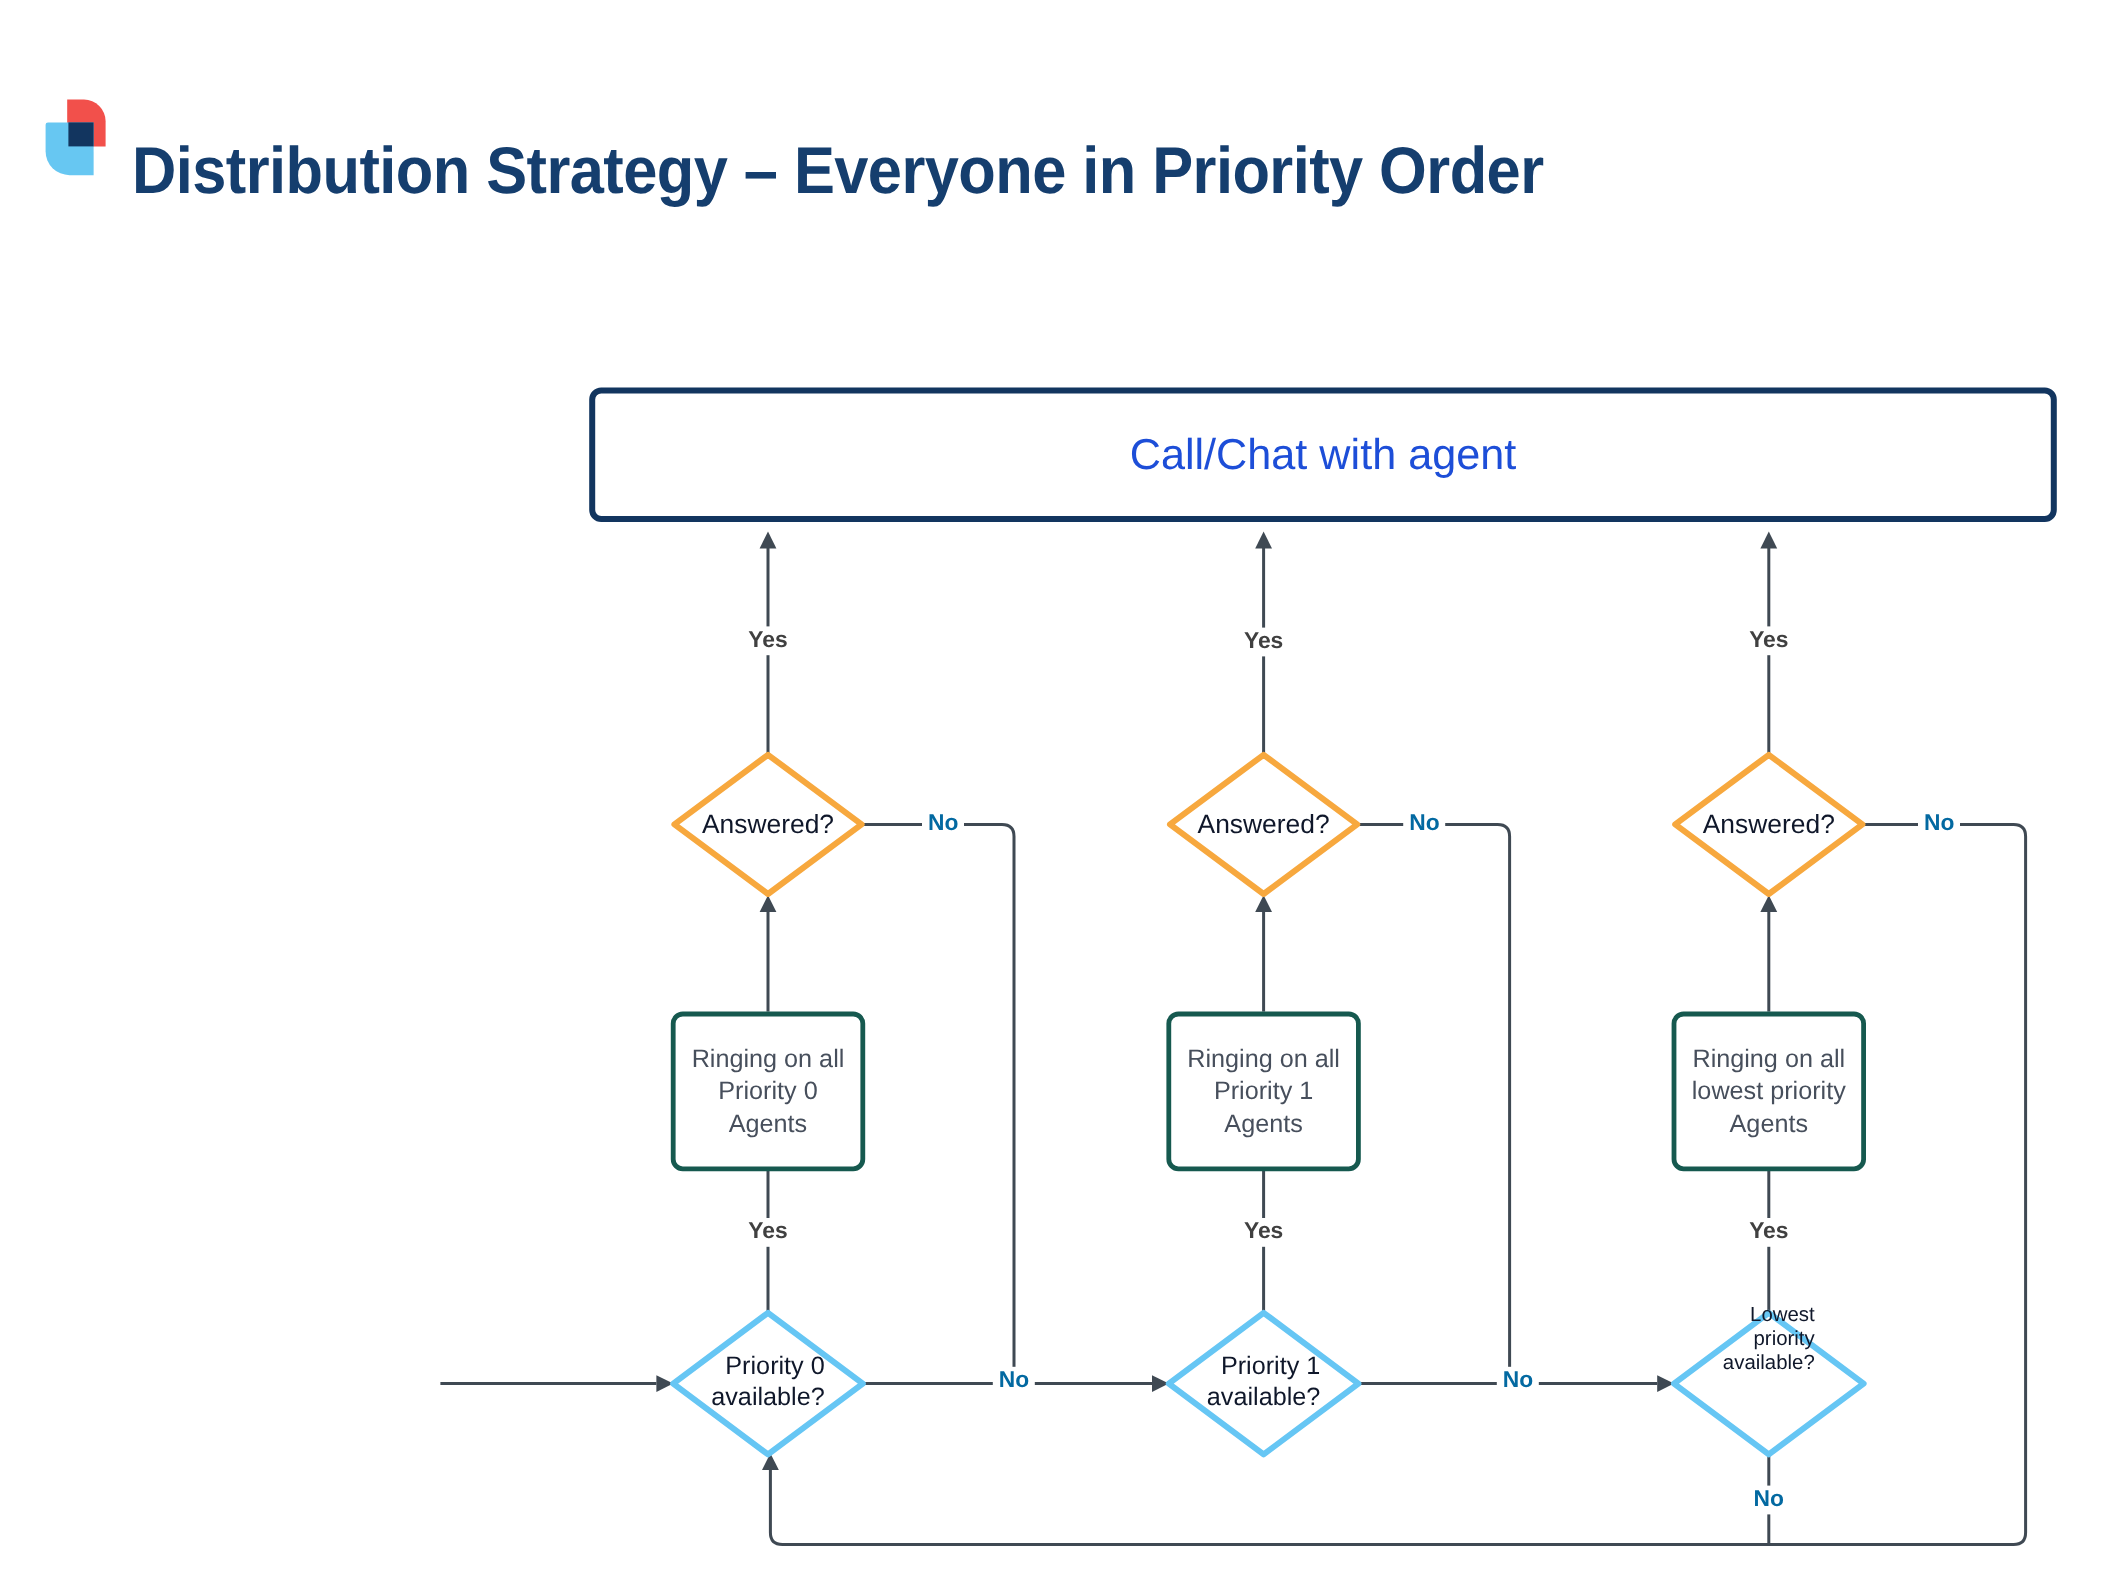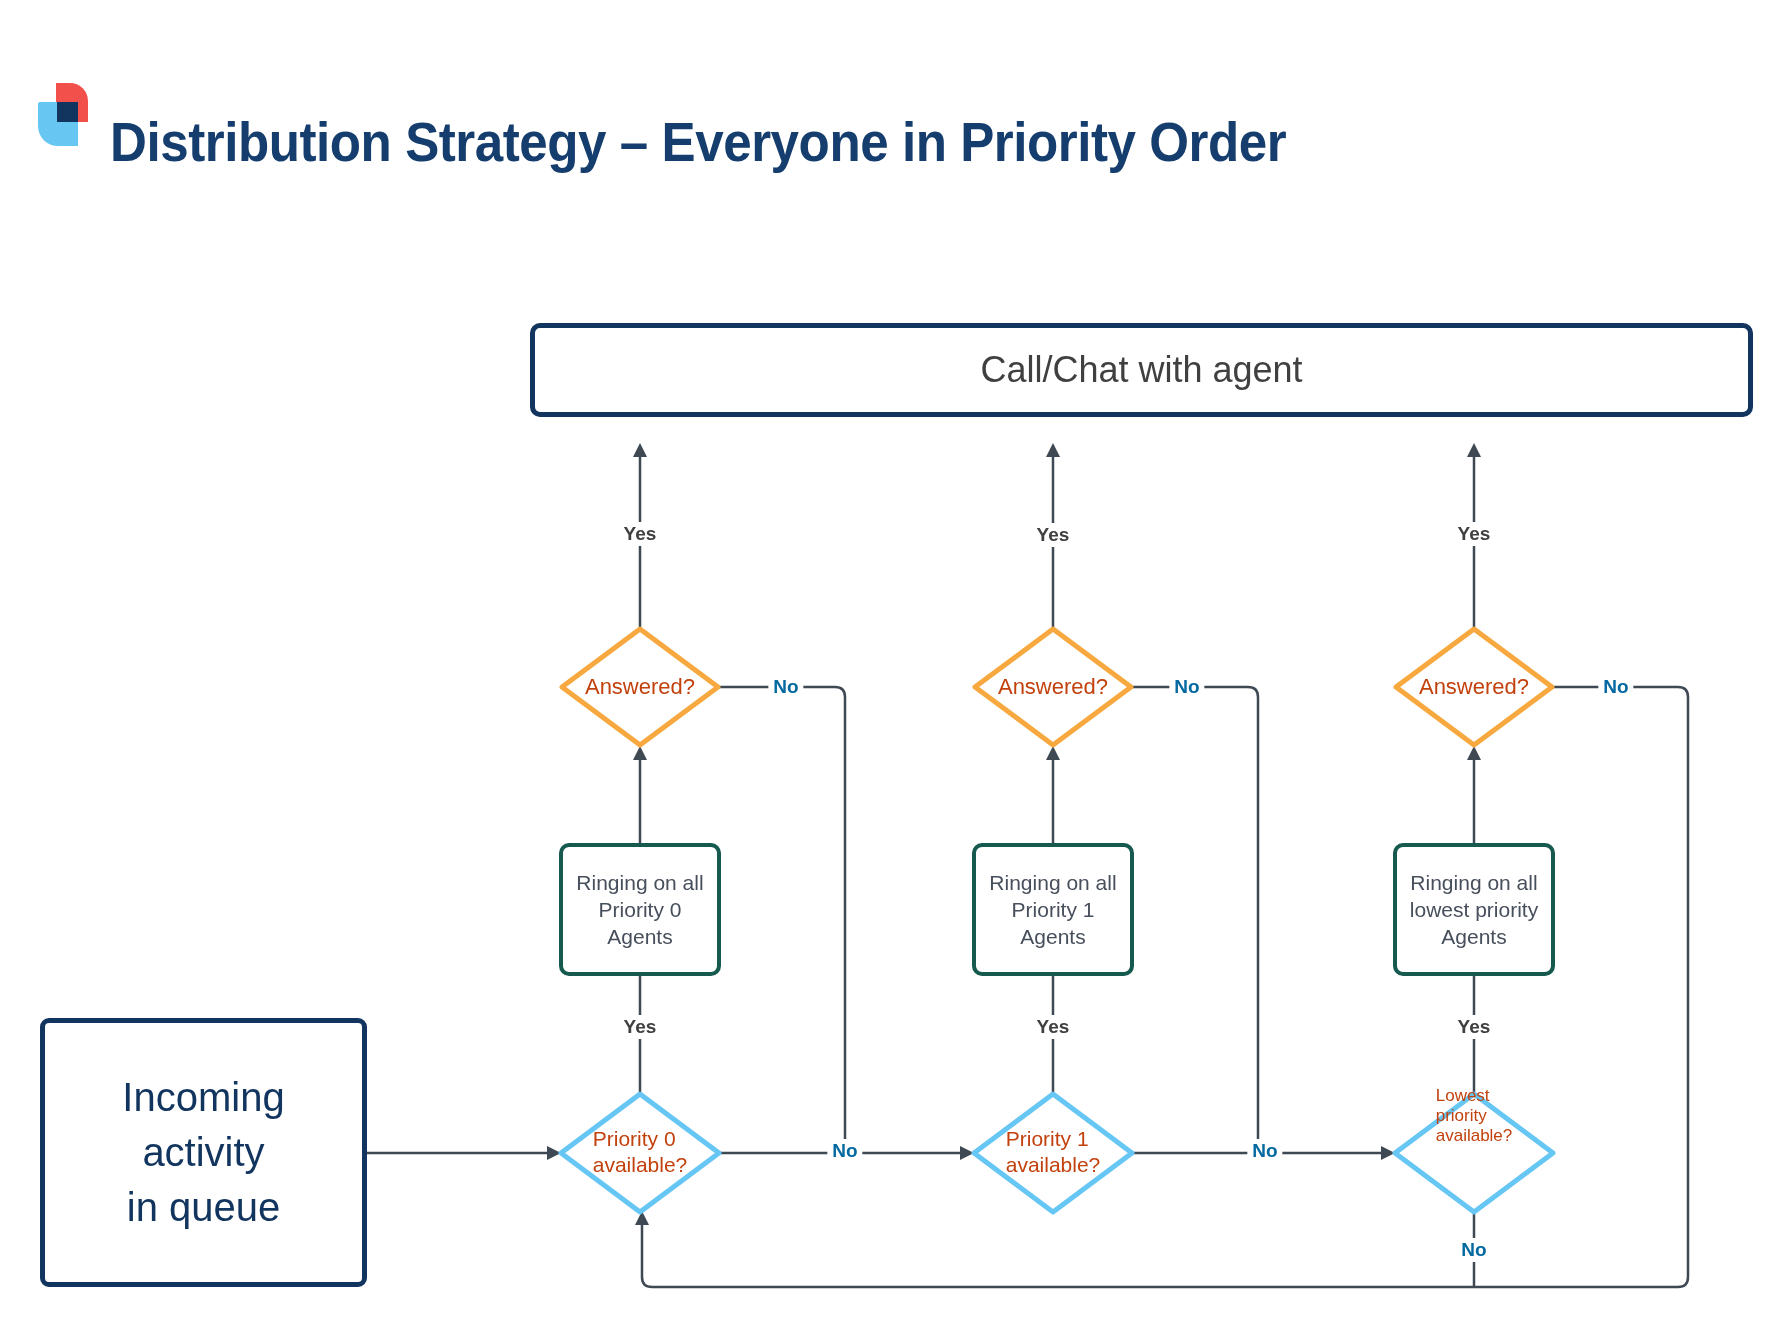--- a/index.html
+++ b/index.html
@@ -12,41 +12,41 @@
   .logo-red{position:absolute;left:56px;top:83px;width:32px;height:39px;background:#f2504b;border-radius:0 18px 0 0;}
   .logo-blue{position:absolute;left:38px;top:102px;width:40px;height:44px;background:#67c7f2;border-radius:2px 0 0 20px;}
   .logo-navy{position:absolute;left:57px;top:102px;width:21px;height:20px;background:#12355f;}
   
   .title{
     position:absolute;left:110px;top:110px;font-size:55px;font-weight:bold;color:#153e6e;
     letter-spacing:-0.5px;transform:scaleX(0.93);transform-origin:left top;white-space:nowrap;
   }
   
   .bigbox{
-    position:absolute;left:530px;top:323px;width:1223px;height:94px;background:#fff;
+    position:absolute;left:491px;top:323px;width:1223px;height:112px;background:#fff;
     border:5px solid #12355f;border-radius:10px;box-sizing:border-box;
     display:flex;align-items:center;justify-content:center;
-    font-size:36px;color:#404040;
+    font-size:36px;color:#1d4ed8;
   }
   .incoming{
     position:absolute;left:40px;top:1018px;width:327px;height:269px;background:#fff;
     border:5px solid #12355f;border-radius:9px;box-sizing:border-box;
     display:flex;align-items:center;justify-content:center;text-align:center;
     font-size:40px;line-height:55px;color:#12355f;
   }
   .tealbox{
     position:absolute;top:843px;width:162px;height:133px;background:#fff;
     border:4px solid #16594f;border-radius:10px;box-sizing:border-box;
     display:flex;align-items:center;justify-content:center;text-align:center;
     font-size:21px;line-height:27px;color:#474f5c;
   }
   .tb1{left:559px;} .tb2{left:972px;} .tb3{left:1393px;}
   
   .dtext{
-    position:absolute;transform:translate(-50%,-50%);text-align:left;color:#c2410c;
+    position:absolute;transform:translate(-50%,-50%);text-align:right;color:#0f172a;
   }
   .answered{font-size:22px;}
   .avail{font-size:21px;line-height:26px;}
   .avail-small{font-size:17px;line-height:20px;}
   
   .elabel{
     position:absolute;transform:translate(-50%,-50%);background:#ffffff;
     padding:1px 5px;font-weight:bold;font-size:19px;white-space:nowrap;
   }
   .yes{color:#404040;}
@@ -117,25 +117,20 @@
       <polygon points="640,1094 719,1153 640,1212 561,1153"></polygon>
       <polygon points="1053,1094 1132,1153 1053,1212 974,1153"></polygon>
       <polygon points="1474,1094 1553,1153 1474,1212 1395,1153"></polygon>
     </g>
   </svg>
 
   <div class="bigbox">
     <span>Call/Chat with agent</span>
   </div>
 
-  <div class="incoming preline">
-    <span class="preline">Incoming
-activity
-in queue</span>
-  </div>
 
   <div class="tealbox tb1 preline">
     <span class="preline">Ringing on all
 Priority 0
 Agents</span>
   </div>
   <div class="tealbox tb2 preline">
     <span class="preline">Ringing on all
 Priority 1
 Agents</span>

